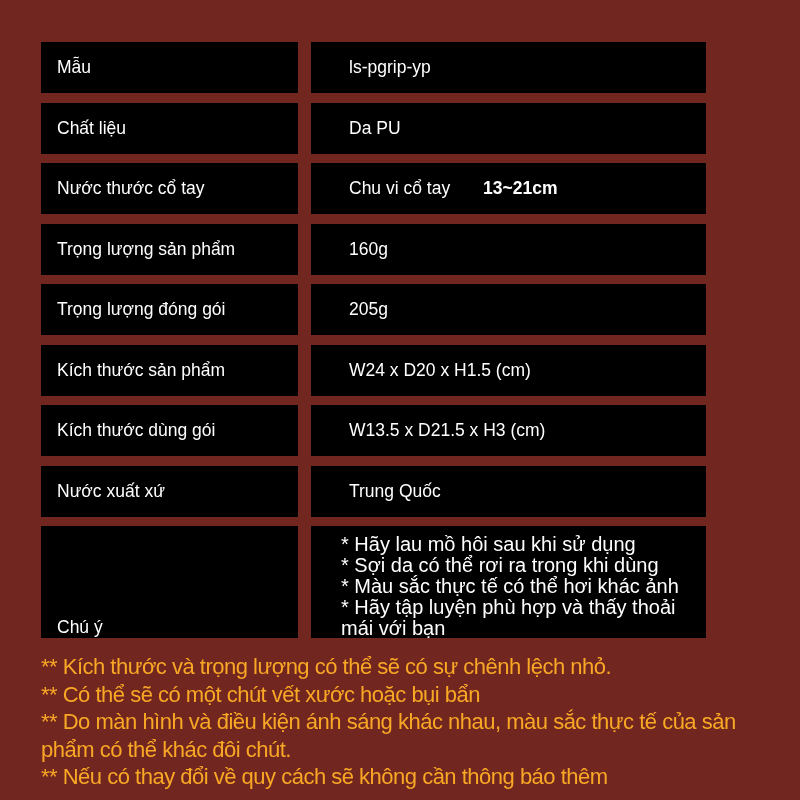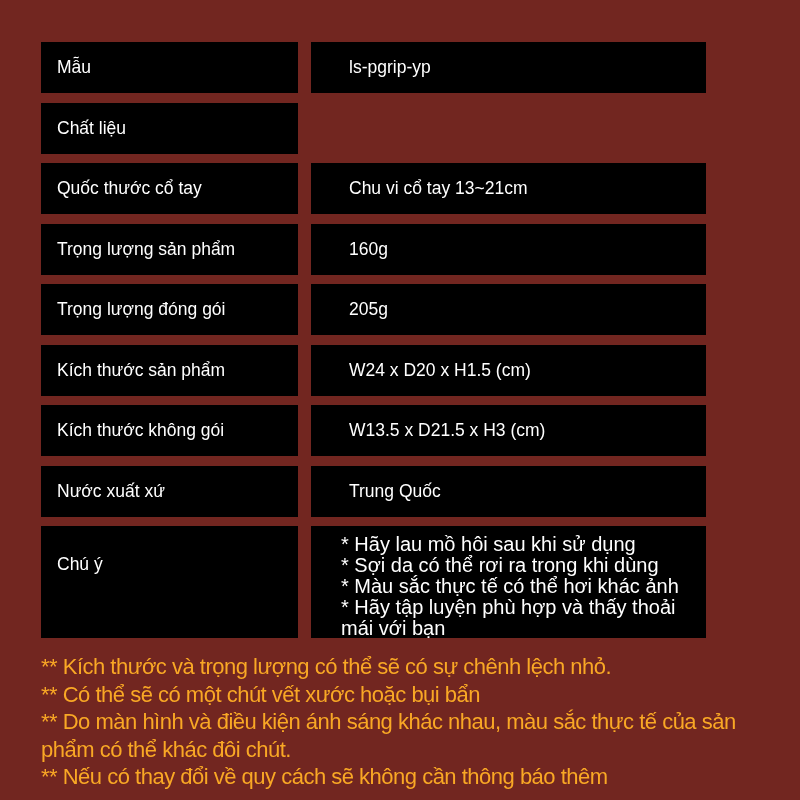--- a/index.html
+++ b/index.html
@@ -48,33 +48,34 @@
     align-items: center;
     padding-left: 38px;
   }
   .row-std .cell {
     height: 51px;
   }
   .row-notes .cell {
     height: 112px;
   }
   .row-notes .label-cell {
-    align-items: flex-start;
+    align-items: flex-end;
     padding-top: 28px;
   }
   .row-notes .value-cell {
     display: block;
     padding: 8px 6px 0 30px;
   }
   .note-line {
     font-size: 20px;
     line-height: 21px;
   }
   .bold-part {
-    font-weight: 400;
+    font-weight: 700;
+    margin-left: 28px;
   }
   .footer-notes {
     margin-top: 15px;
     width: 718px;
     color: var(--footer-text, #f9a825);
     font-size: 22px;
     line-height: 27.5px;
     letter-spacing: -0.5px;
   }
   .footer-notes p {
@@ -94,25 +95,28 @@
       </div>
       <div class="cell value-cell">
         <span>ls-pgrip-yp</span>
       </div>
     </div>
 
     <div class="spec-row row-std">
       <div class="cell label-cell">
         <span>Chất liệu</span>
       </div>
+      <div class="cell value-cell">
+        <span>Da PU</span>
+      </div>
     </div>
 
     <div class="spec-row row-std">
       <div class="cell label-cell">
-        <span>Quốc thước cổ tay</span>
+        <span>Nước thước cổ tay</span>
       </div>
       <div class="cell value-cell">
         <span><span>Chu vi cổ tay </span><span class="bold-part">13~21cm</span></span>
       </div>
     </div>
 
     <div class="spec-row row-std">
       <div class="cell label-cell">
         <span>Trọng lượng sản phẩm</span>
       </div>
@@ -134,21 +138,21 @@
       <div class="cell label-cell">
         <span>Kích thước sản phẩm</span>
       </div>
       <div class="cell value-cell">
         <span>W24 x D20 x H1.5 (cm)</span>
       </div>
     </div>
 
     <div class="spec-row row-std">
       <div class="cell label-cell">
-        <span>Kích thước không gói</span>
+        <span>Kích thước dùng gói</span>
       </div>
       <div class="cell value-cell">
         <span>W13.5 x D21.5 x H3 (cm)</span>
       </div>
     </div>
 
     <div class="spec-row row-std">
       <div class="cell label-cell">
         <span>Nước xuất xứ</span>
       </div>

